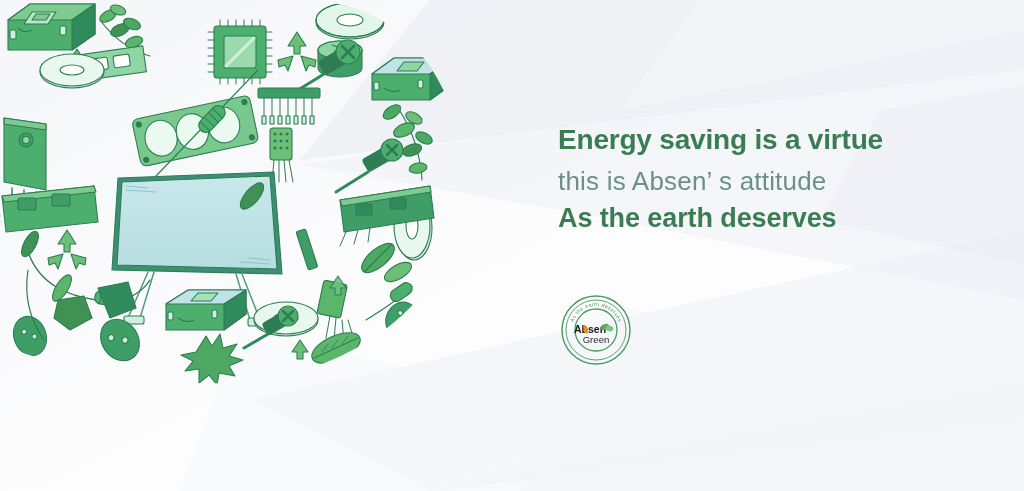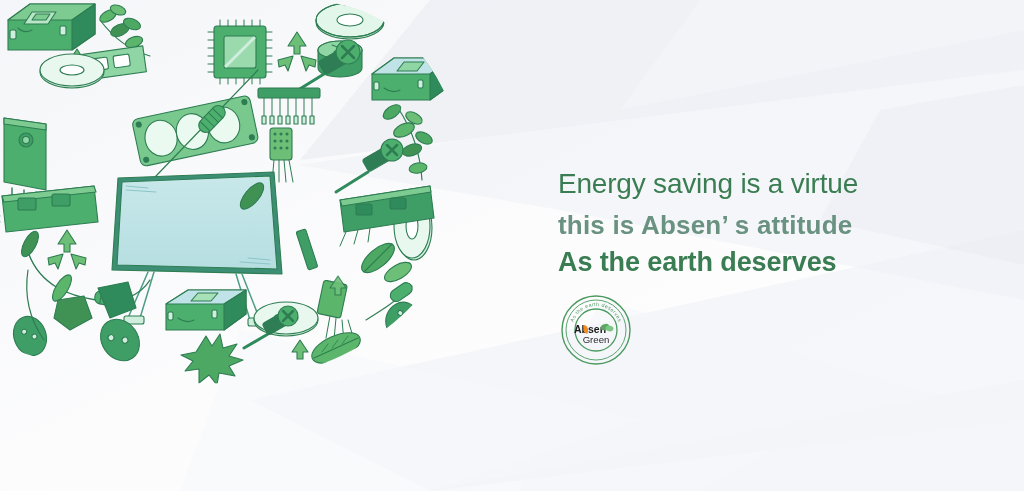--- a/index.html
+++ b/index.html
@@ -27,36 +27,35 @@
   }
   #collage svg { display:block; width:500px; height:400px; }
 
   
   #copy {
     position:absolute;
     left:558px; top:124px;
     width:420px;
   }
   .line1 {
-    font-size:28px; font-weight:normal;
+    font-size:28px; font-weight:bold;
     color:#3a7d52;
     letter-spacing:-0.2px;
     line-height:1.15;
     white-space:nowrap;
-    margin-top:44px;
   }
   .line2 {
     font-size:15.5px; font-weight:normal;
     color:#7d9793;
     letter-spacing:0.3px;
     margin-top:5px;
     white-space:nowrap;
   }
   .line3 {
-    font-size:26px; font-weight:bold;
+    font-size:26px; font-weight:normal;
     color:#699280;
     letter-spacing:0.2px;
     margin-top:10px;
     white-space:nowrap;
   }
   .line4 {
     font-size:27px; font-weight:bold;
     color:#3a7d52;
     letter-spacing:-0.1px;
     margin-top:6px;

